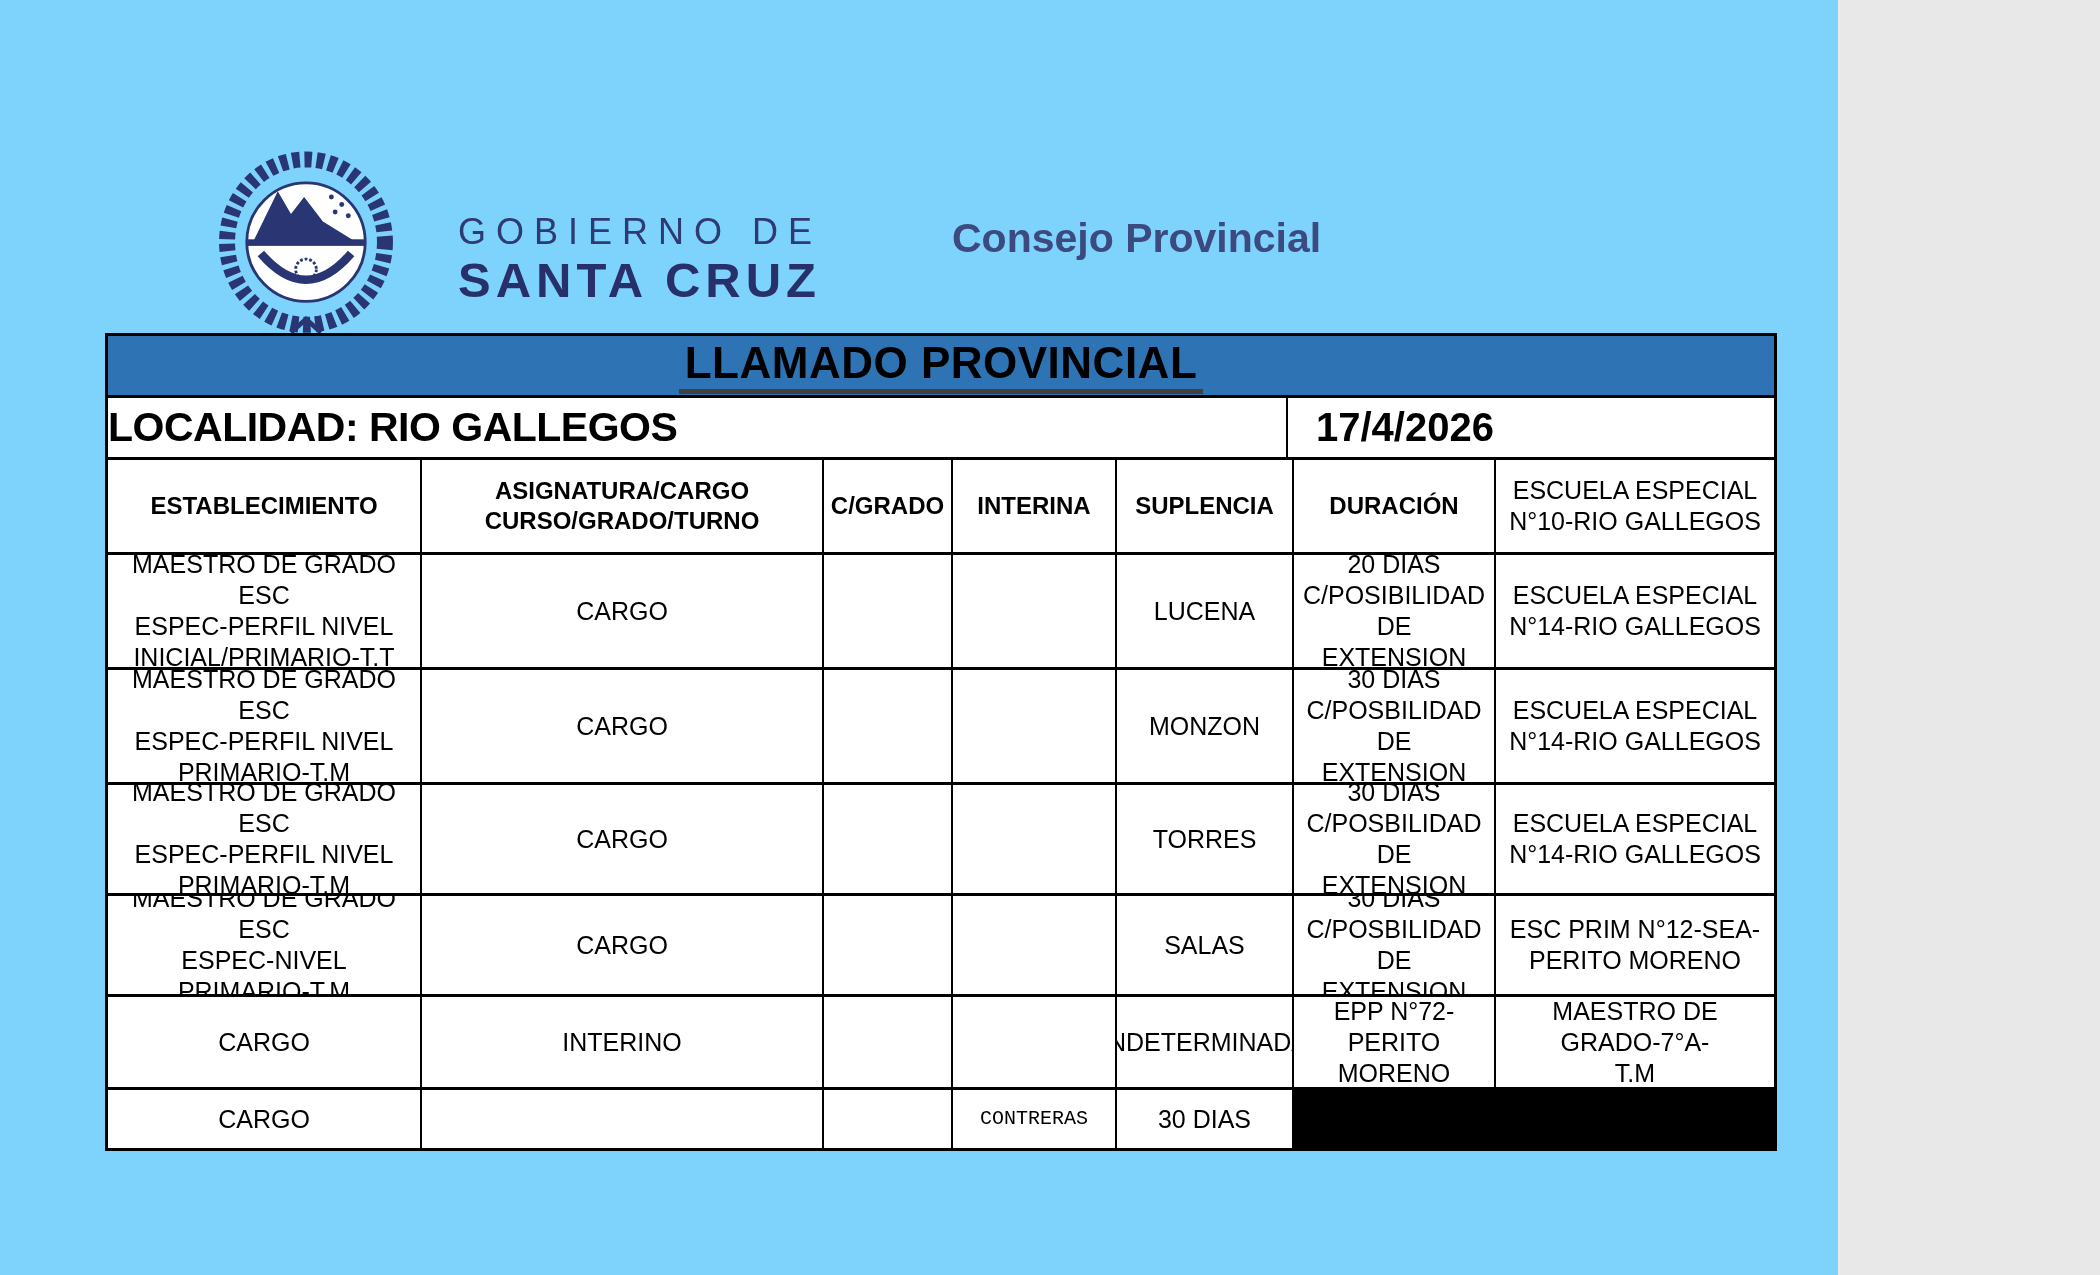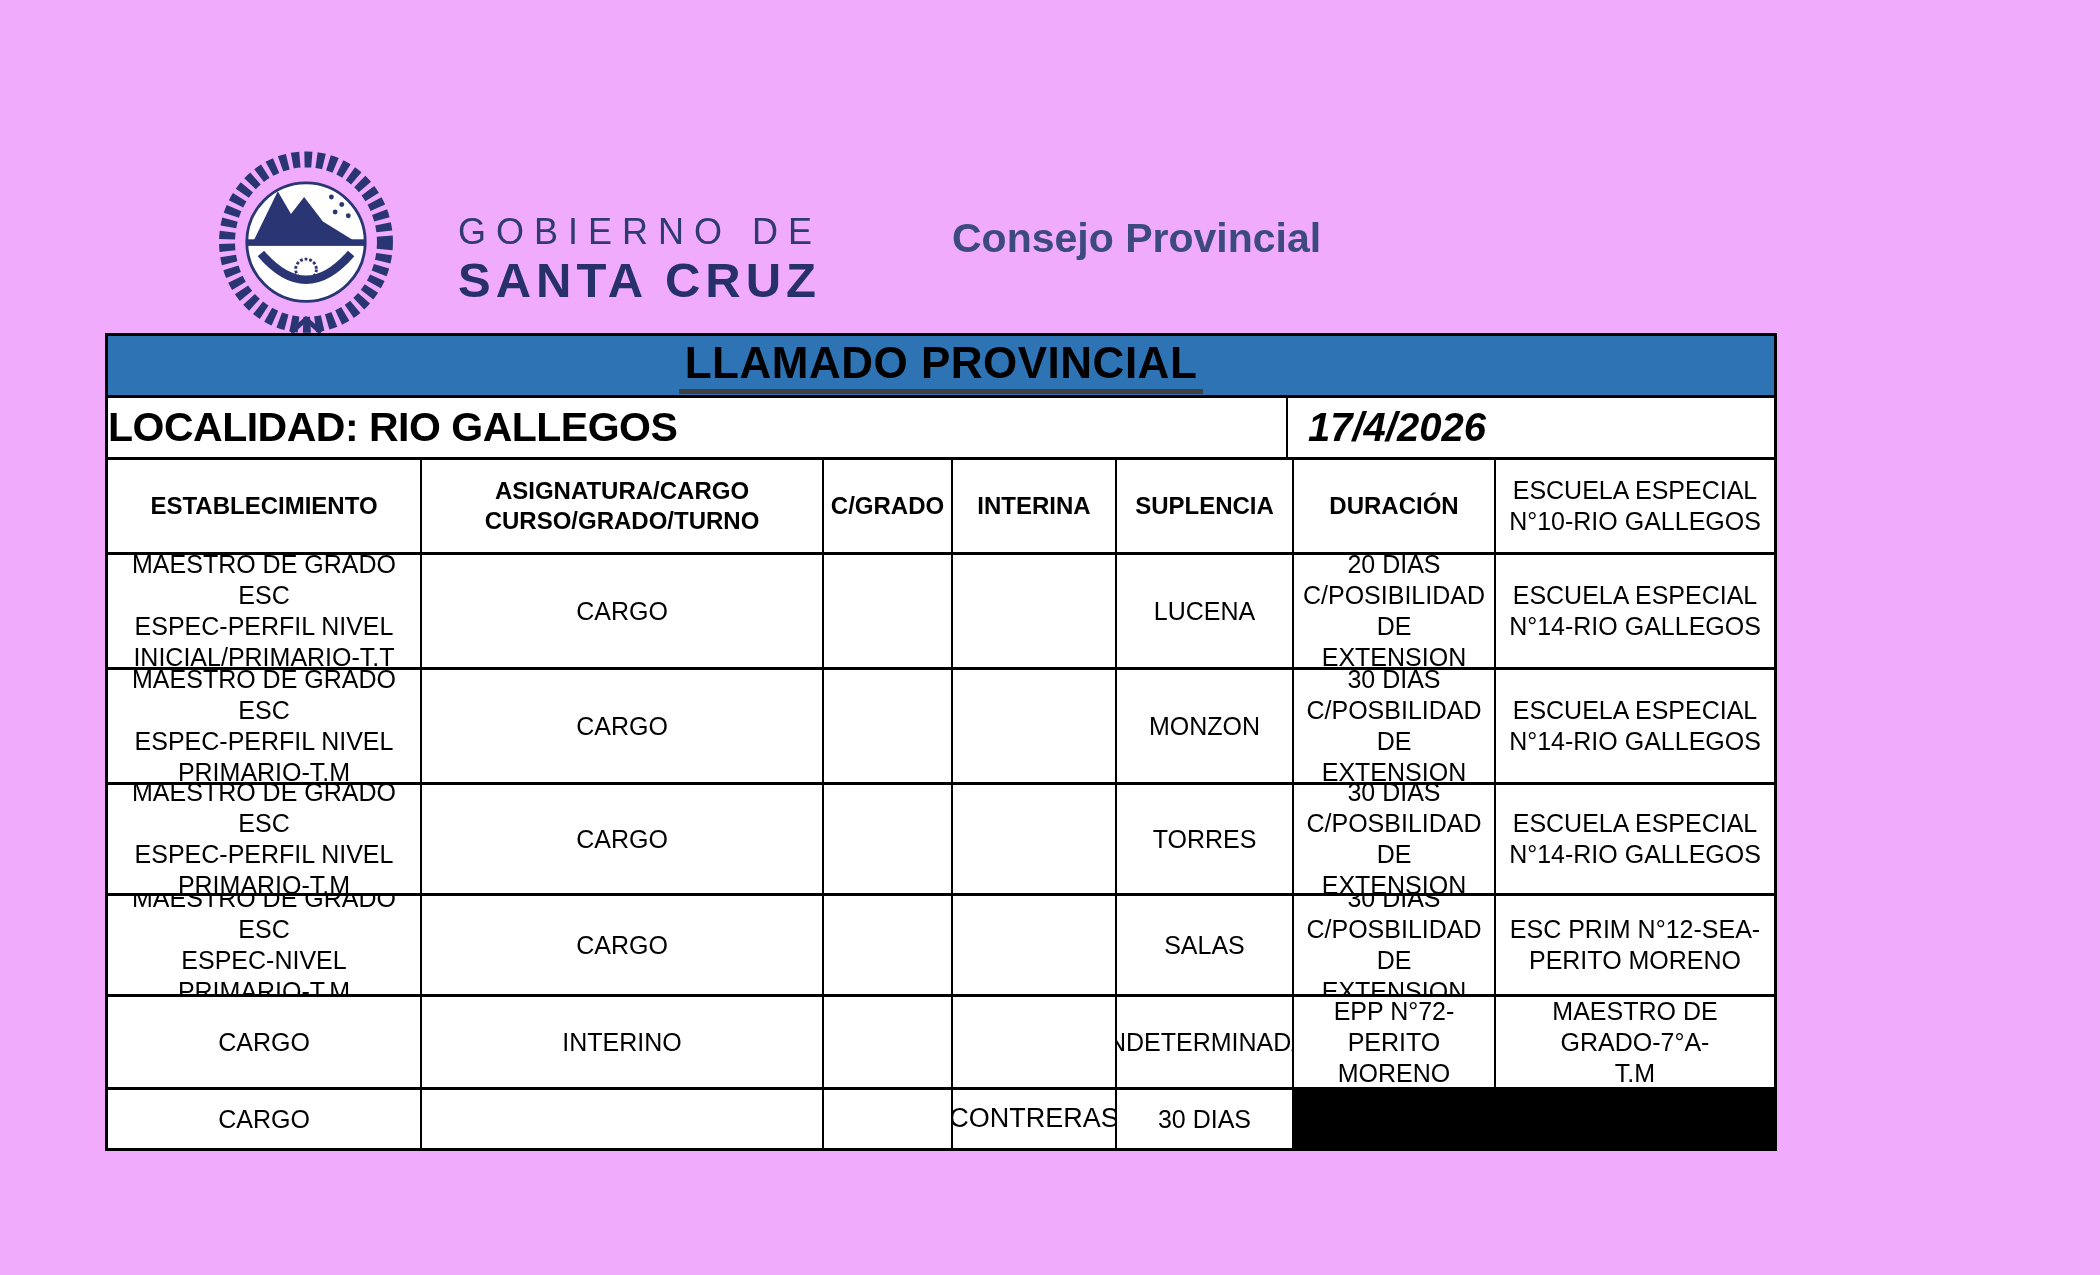--- a/index.html
+++ b/index.html
@@ -1,17 +1,17 @@
 <!DOCTYPE html>
 <html><head>
 <meta charset="utf-8">
 <style>
   html,body{margin:0;padding:0;background:#e8e8e8;}
   #page{
-    position:relative;width:2100px;height:1275px;background:#f0abfc;
+    position:relative;width:1838px;height:1275px;background:#7dd3fc;
     font-family:"Liberation Sans", sans-serif;color:#000;overflow:hidden;
   }
 
   
   #coat-of-arms{position:absolute;left:212px;top:150px;width:188px;height:188px;}
   #gov-block{position:absolute;left:458px;top:214px;line-height:1;}
   #gov-line1{font-size:36px;font-weight:400;letter-spacing:10px;color:#2e3a71;}
   #gov-line2{font-size:49px;font-weight:800;letter-spacing:5px;color:#27306a;margin-top:6px;}
   #council-block{position:absolute;left:952px;top:216px;line-height:1.1;}
   .council-line{font-size:41px;font-weight:700;color:#3c4a80;}
@@ -32,37 +32,37 @@
   #locality-row{
     height:59px;background:#fff;border-bottom:3px solid #000;
     display:flex;align-items:stretch;
   }
   #locality-cell{
     width:1180px;display:flex;align-items:center;
     font-size:41px;font-weight:bold;letter-spacing:-0.5px;box-sizing:border-box;
     border-right:2px solid #000;background:#fff;
   }
   #date-cell{
-    flex:1;display:flex;align-items:center;padding-left:20px;
-    font-size:40px;font-weight:bold;background:#fff;font-style:italic;
+    flex:1;display:flex;align-items:center;padding-left:28px;
+    font-size:40px;font-weight:bold;background:#fff;
   }
 
   #table-grid{
     display:grid;
     grid-template-columns:312px 400px 127px 162px 175px 200px 278px;
     grid-template-rows:92px 112px 112px 108px 98px 90px 58px;
     column-gap:2px;row-gap:3px;background:#000;
   }
   .cell{
     background:#fff;display:flex;align-items:center;justify-content:center;
     text-align:center;white-space:pre-line;font-size:25px;line-height:1.24;
     padding:0 6px;overflow:hidden;
   }
   .cell.hcell{font-weight:bold;font-size:24px;}
-  .cell.r5.c5{font-size:27px;}   
+  .cell.r5.c5{font-size:20px;font-family:Liberation Mono, monospace;}   
 </style>
 </head>
 <body>
 
 <div id="page">
 
   <svg id="coat-of-arms" viewBox="0 0 200 200" xmlns="http://www.w3.org/2000/svg">
     <ellipse cx="100" cy="98" rx="84" ry="88" fill="none" stroke="#2a3573" stroke-width="17" stroke-dasharray="8 5"></ellipse>
     <circle cx="100" cy="98" r="63" fill="#ffffff" stroke="#2a3573" stroke-width="3"></circle>
     <path d="M44 97 L70 44 L84 68 L98 50 L118 76 L152 97 Z" fill="#2a3573"></path>

